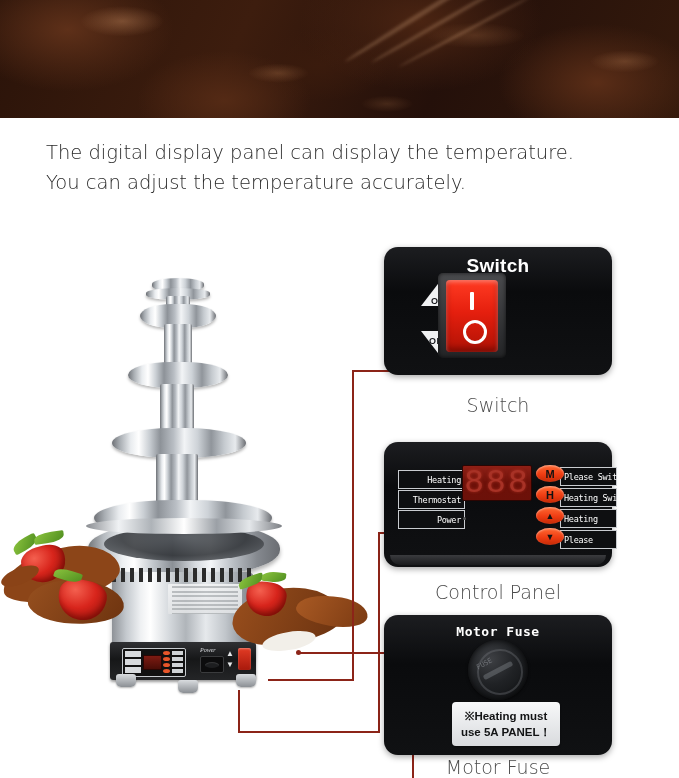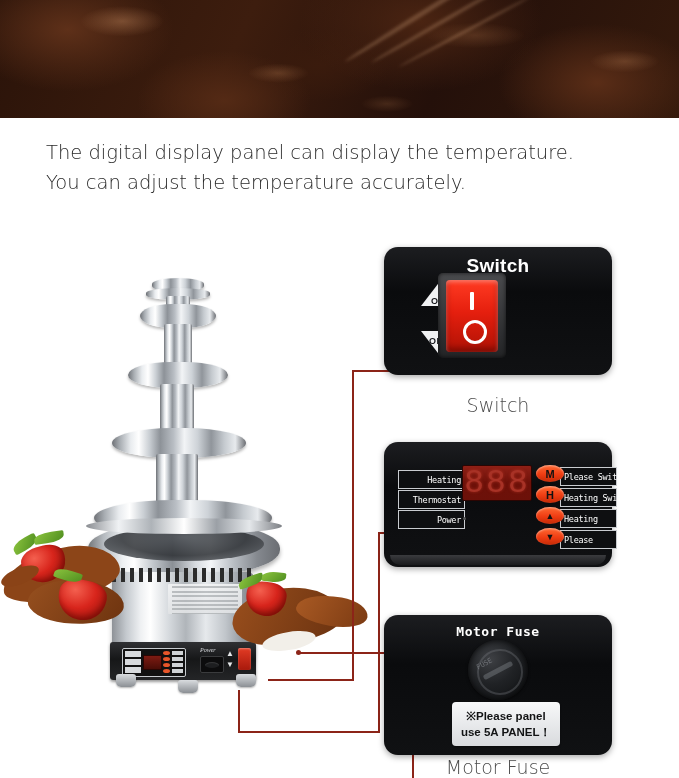--- a/index.html
+++ b/index.html
@@ -437,25 +437,26 @@
       <span class="seg">888</span>
     </div>
 
     <div class="oval" style="left:152px;top:23px;">M</div>
     <div class="oval" style="left:152px;top:44px;">H</div>
     <div class="oval glyph" style="left:152px;top:65px;">▲</div>
     <div class="oval glyph" style="left:152px;top:86px;">▼</div>
 
     <div class="cp-foot"></div>
   </div>
+  <div class="panel-cap" style="left:368px;top:581px;">Control Panel</div>
 
   <div class="panel" id="panel-fuse">
     <div class="mf-title">Motor Fuse</div>
   </div>
   <div class="fuse-cap"></div>
   <div class="fuse-word">FUSE</div>
   <div class="sticker">
-    <span>※Please panel</span>
+    <span>※Heating must</span>
     <span>use 5A PANEL！</span>
   </div>
   <div class="panel-cap" style="left:368px;top:756px;">Motor Fuse</div>
 
 </div>
 
 </body></html>

